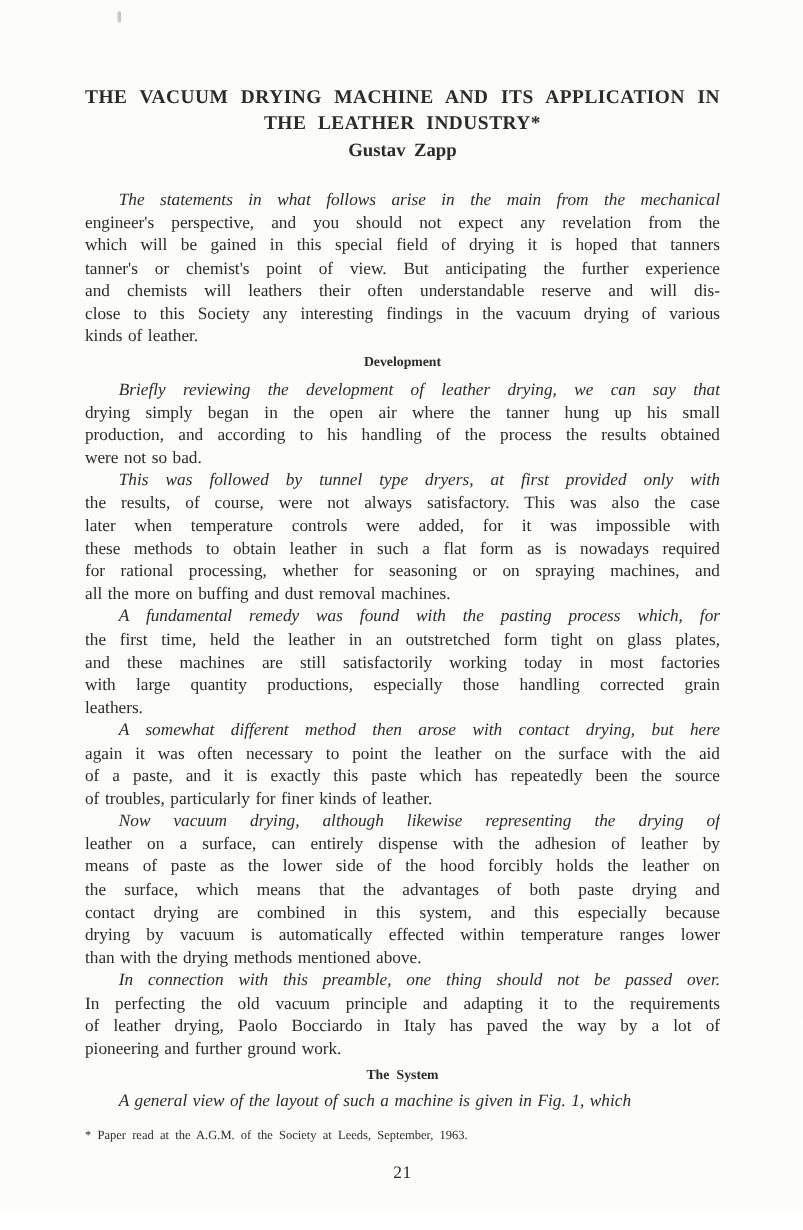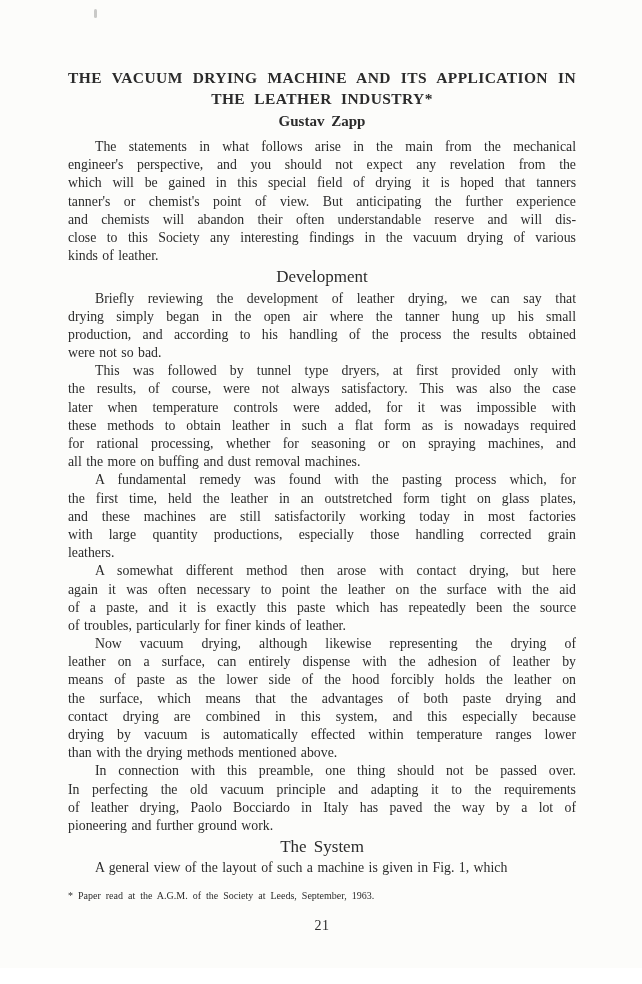--- a/index.html
+++ b/index.html
@@ -24,33 +24,33 @@
     position: absolute;
     left: 68px; top: 68px;
     width: 508px;
   }
   .title { margin: 0; font-size: 15.5px; font-weight: bold; letter-spacing: 0.4px; }
   .title-line1 { text-align: justify; text-align-last: justify; line-height: 20px; }
   .title-line2 { text-align: center; word-spacing: 5px; line-height: 21px; }
   .author {
     text-align: center; font-weight: bold; font-size: 15px;
     margin-top: 2px; line-height: 20px; word-spacing: 3px;
-    margin-bottom: 7px;
+    margin-bottom: 20px;
   }
   .body { font-size: 13.8px; }
   .line {
     line-height: 18.2px; height: 18.2px;
     text-align: justify; text-align-last: justify;
     word-spacing: 1px;
     overflow: hidden; white-space: nowrap;
   }
-  .line.first { text-indent: 27px; }
+  .line.first { text-indent: 27px; font-style: italic; }
   .line.last { text-align-last: left; white-space: normal; }
   .heading {
-    text-align: center; font-weight: normal; font-size: 17px;
+    text-align: center; font-weight: bold; font-size: 11px;
     line-height: 18.2px; margin: 3px 0 3px; word-spacing: 3px;
   }
   .footnote {
     margin-top: 9px; font-size: 10px; word-spacing: 2.5px;
     line-height: 17px;
   }
   .page-number {
     text-align: center; font-size: 14px; margin-top: 14px;
     letter-spacing: 0.5px;
   }
@@ -65,21 +65,21 @@
       <div class="title-line1">THE VACUUM DRYING MACHINE AND ITS APPLICATION IN</div>
       <div class="title-line2">THE LEATHER INDUSTRY*</div>
     </h1>
     <div class="author">Gustav Zapp</div>
     <div class="body" id="article-body">
         <div class="paragraph">
           <div class="line first">The statements in what follows arise in the main from the mechanical</div>
           <div class="line">engineer's perspective, and you should not expect any revelation from the</div>
           <div class="line">which will be gained in this special field of drying it is hoped that tanners</div>
           <div class="line">tanner's or chemist's point of view.  But anticipating the further experience</div>
-          <div class="line">and chemists will abandon their often understandable reserve and will dis-</div>
+          <div class="line">and chemists will leathers their often understandable reserve and will dis-</div>
           <div class="line">close to this Society any interesting findings in the vacuum drying of various</div>
           <div class="line last">kinds of leather.</div>
         </div>
         <div class="heading">Development</div>
         <div class="paragraph">
           <div class="line first">Briefly reviewing the development of leather drying, we can say that</div>
           <div class="line">drying simply began in the open air where the tanner hung up his small</div>
           <div class="line">production, and according to his handling of the process the results obtained</div>
           <div class="line last">were not so bad.</div>
         </div>

